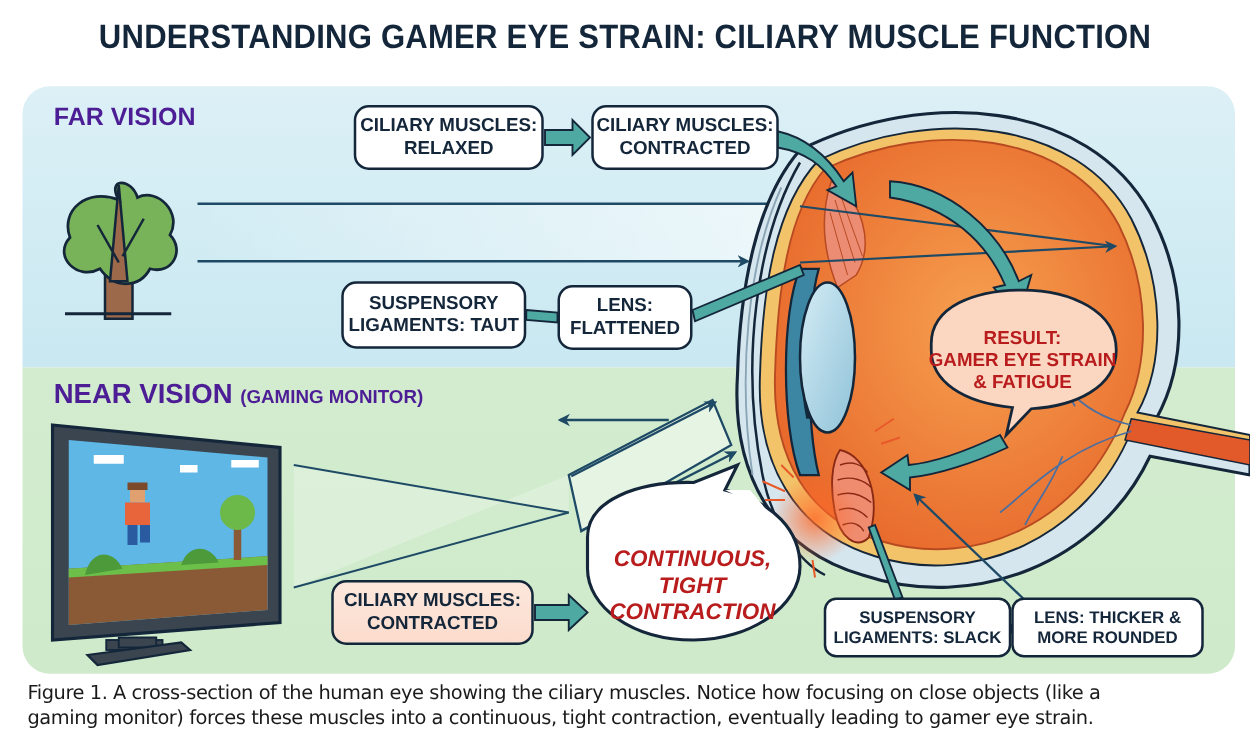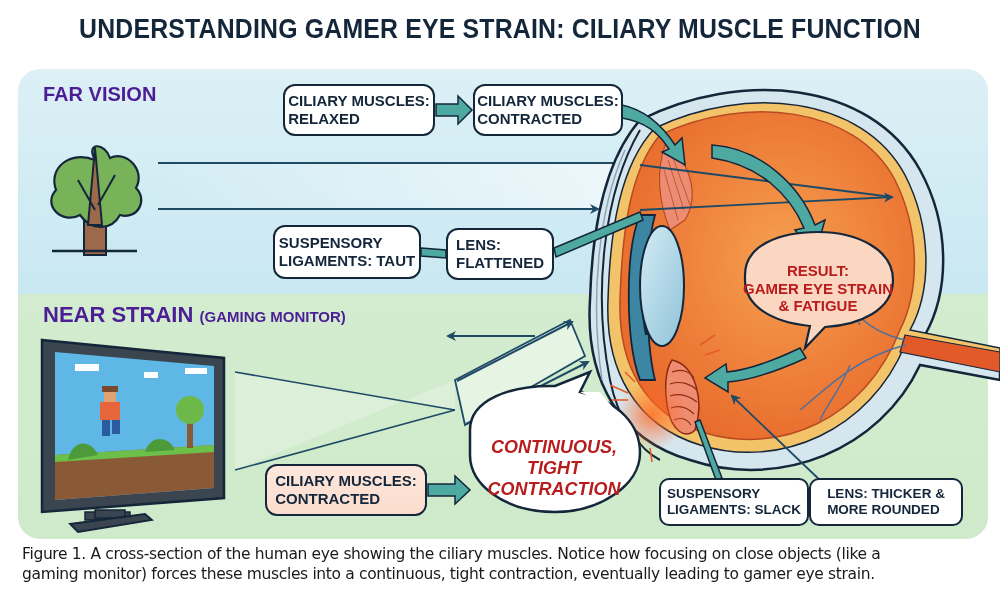--- a/index.html
+++ b/index.html
@@ -6,21 +6,21 @@
   body { width: 1000px; height: 600px; background: #ffffff; position: relative; overflow: hidden; font-family: "DejaVu Sans", sans-serif; }
   .title { position: absolute; left: 0; top: 14px; width: 1000px; text-align: center; font-family: "Liberation Sans", sans-serif; font-weight: bold; font-size: 27px; color: #14263a; letter-spacing: 0.2px; transform: scaleX(0.92); }
   .panel { position: absolute; left: 18px; width: 970px; }
   .panel-far { top: 69px; height: 225px; background: linear-gradient(180deg, #dcf0f6 0%, #c9e8f1 100%); border-radius: 22px 22px 0 0; }
   .panel-near { top: 294px; height: 245px; background: linear-gradient(180deg, #d3eccf 0%, #cfeacb 100%); border-radius: 0 0 22px 22px; }
   .section-label { position: absolute; font-family: "Liberation Sans", sans-serif; font-weight: bold; color: #4c1d95; }
   .far-label { left: 43px; top: 83px; font-size: 20px; }
   .near-label { left: 43px; top: 302px; font-size: 22px; }
   .near-label .sub { font-size: 15px; }
   svg.art { position: absolute; left: 0; top: 0; }
-  .box { position: absolute; background: #ffffff; border: 2.5px solid #14263a; border-radius: 12px; text-align: left; font-family: "Liberation Sans", sans-serif; font-weight: bold; color: #14263a; display: flex; align-items: center; justify-content: center; line-height: 1.2; box-sizing: border-box; }
+  .box { position: absolute; background: #ffffff; border: 2.5px solid #14263a; border-radius: 12px; text-align: center; font-family: "Liberation Sans", sans-serif; font-weight: bold; color: #14263a; display: flex; align-items: center; justify-content: center; line-height: 1.2; box-sizing: border-box; }
   .box span { display: block; }
   .b-relaxed { left: 283px; top: 84px; width: 152px; height: 52px; font-size: 15px; }
   .b-contracted-top { left: 473px; top: 84px; width: 150px; height: 52px; font-size: 15px; }
   .b-taut { left: 273px; top: 225px; width: 148px; height: 54px; font-size: 15px; }
   .b-flat { left: 446px; top: 228px; width: 108px; height: 52px; font-size: 15px; }
   .b-contracted-near { left: 265px; top: 464px; width: 162px; height: 52px; font-size: 15px; background: linear-gradient(180deg, #fde7dc, #fbdccd); }
   .b-slack { left: 659px; top: 478px; width: 150px; height: 48px; font-size: 13.5px; border-radius: 10px; }
   .b-thicker { left: 809px; top: 478px; width: 154px; height: 48px; font-size: 13.5px; border-radius: 10px; }
   .bubble-text { position: absolute; font-family: "Liberation Sans", sans-serif; font-weight: bold; color: #b91c1c; text-align: center; line-height: 1.18; }
   .cont-text { left: 474px; top: 437px; width: 160px; font-size: 18px; font-style: italic; }
@@ -30,21 +30,21 @@
 </style>
 </head>
 <body>
 
 <div class="title">UNDERSTANDING GAMER EYE STRAIN: CILIARY MUSCLE FUNCTION</div>
 
 <div class="panel panel-far"></div>
 <div class="panel panel-near"></div>
 
 <div class="section-label far-label">FAR VISION</div>
-<div class="section-label near-label"><span>NEAR STRAIN</span> <span class="sub">(GAMING MONITOR)</span></div>
+<div class="section-label near-label"><span>NEAR VISION</span> <span class="sub">(GAMING MONITOR)</span></div>
 
 <svg class="art" width="1000" height="600" viewBox="0 0 1000 600">
   <defs>
     <marker id="ah" markerWidth="10" markerHeight="10" refX="8" refY="5" orient="auto" markerUnits="userSpaceOnUse">
       <path d="M0,0 L10,5 L0,10 L3,5 Z" fill="#1e4a66"></path>
     </marker>
     <radialGradient id="eyeGrad" cx="0.55" cy="0.45" r="0.6">
       <stop offset="0" stop-color="#f6a050"></stop>
       <stop offset="1" stop-color="#e86a2c"></stop>
     </radialGradient>

